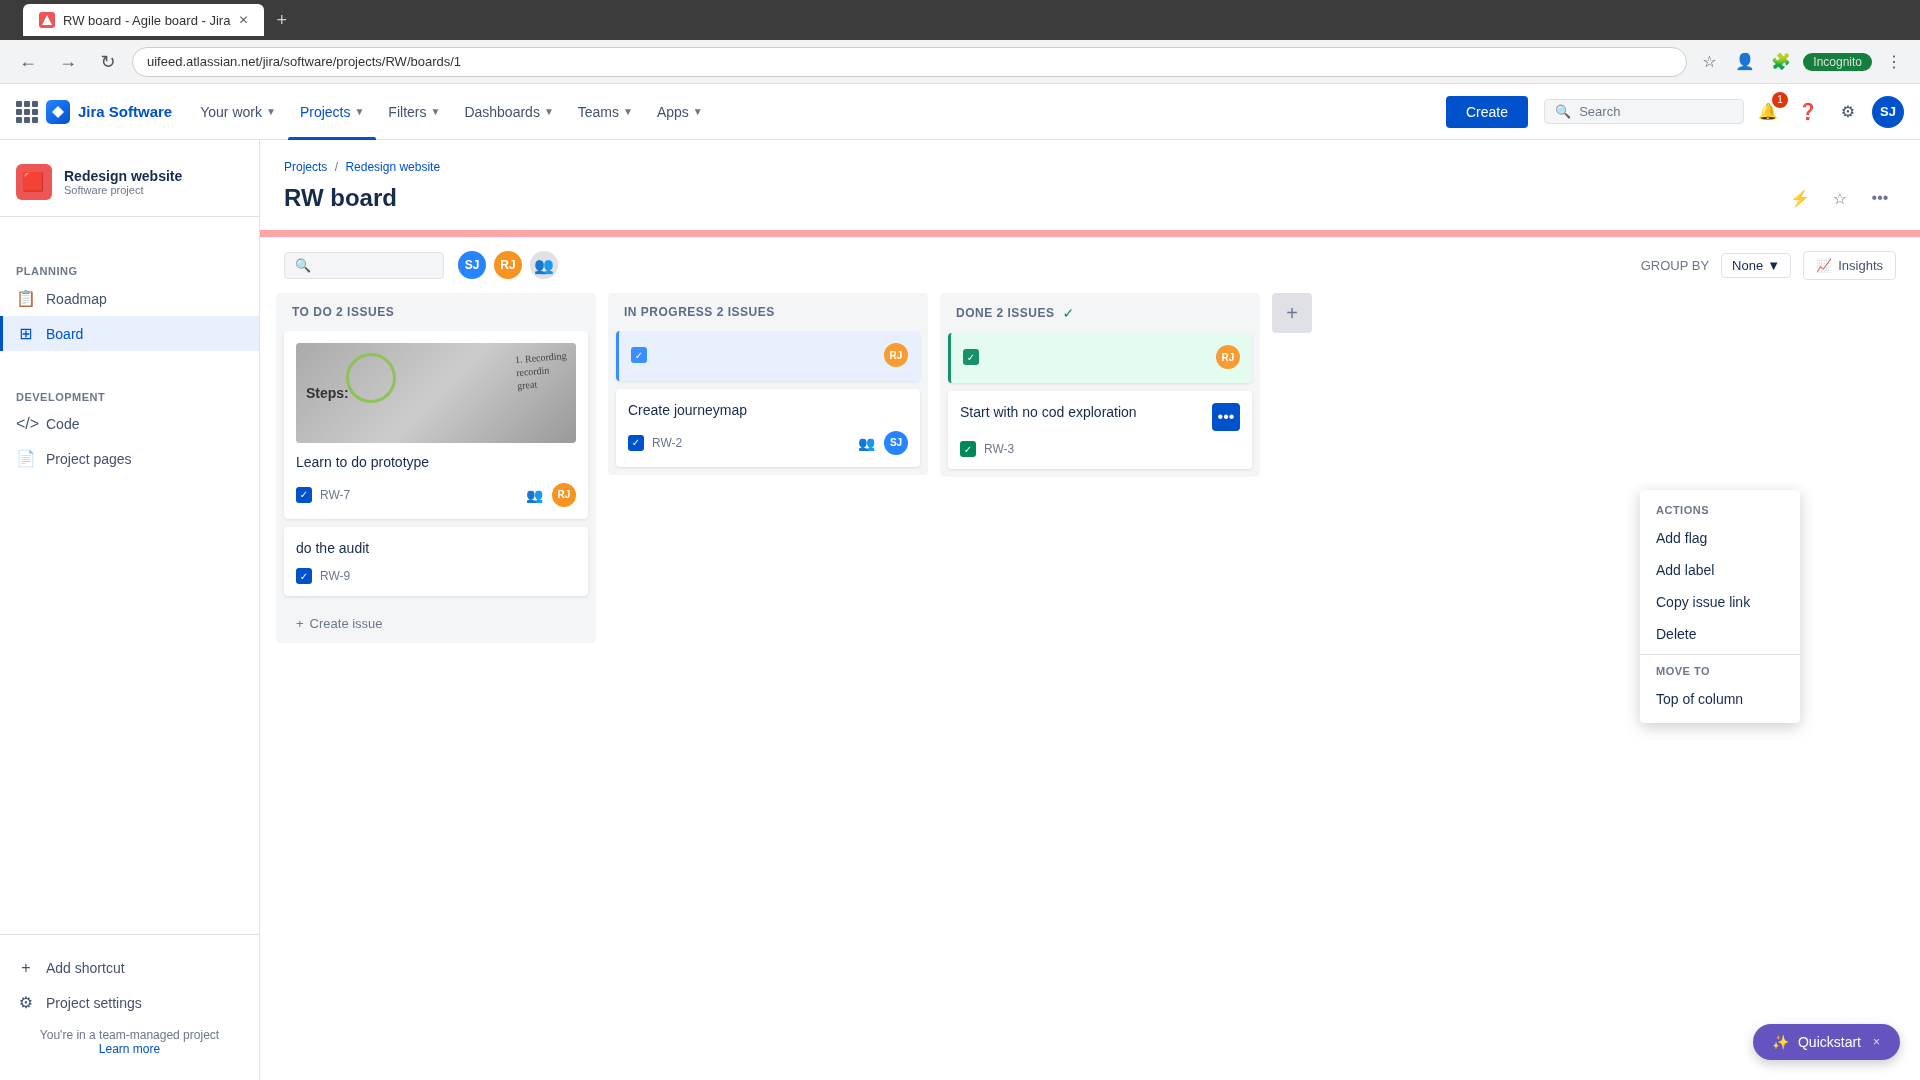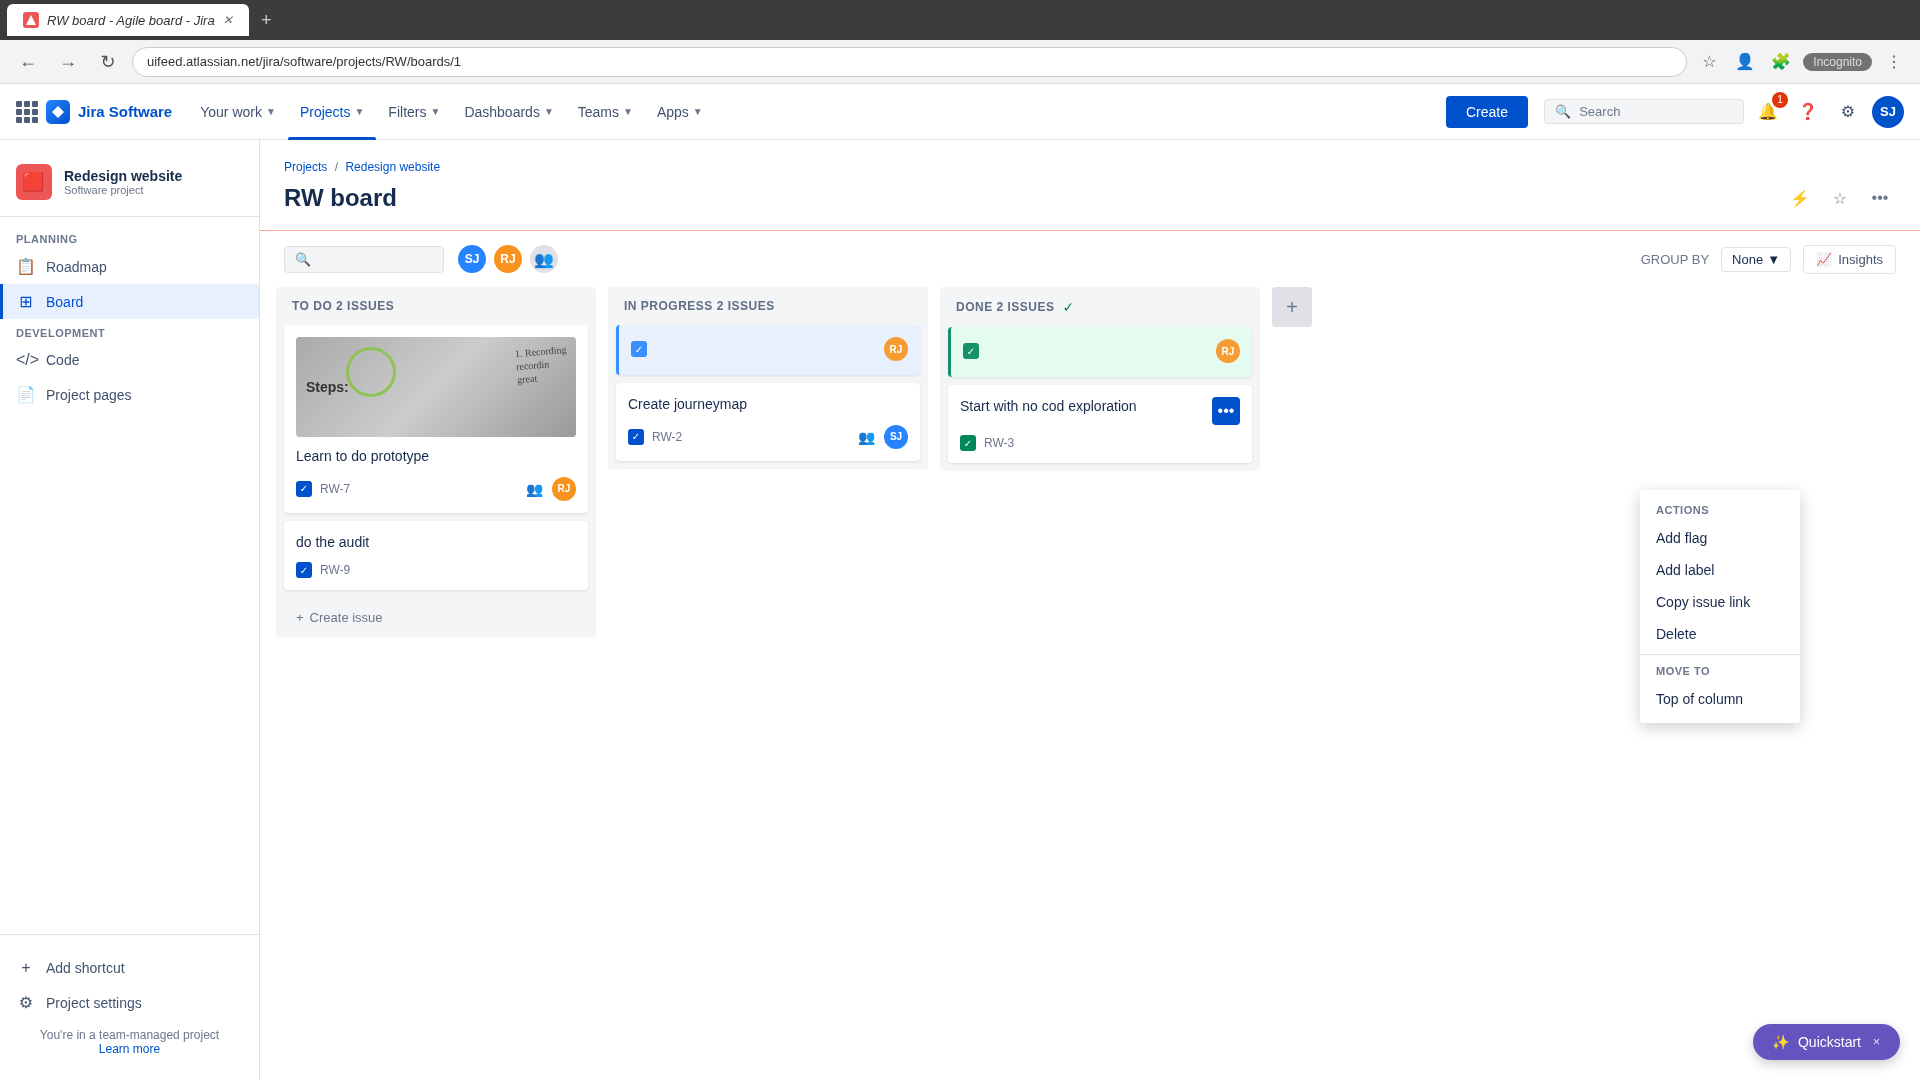--- a/index.html
+++ b/index.html
@@ -1,29 +1,29 @@
 <!DOCTYPE html>
 <html><head>
   <meta charset="utf-8">
   <style>
     * { box-sizing: border-box; margin: 0; padding: 0; }
     body { font-family: -apple-system, BlinkMacSystemFont, 'Segoe UI', Arial, sans-serif; font-size: 14px; background: #fff; overflow: hidden; }
 
     
-    .browser-chrome { background: #3c3c3c; height: 40px; display: flex; align-items: center; padding: 0 7px; gap: 8px; font-style: italic; }
+    .browser-chrome { background: #3c3c3c; height: 40px; display: flex; align-items: center; padding: 0 23px; gap: 8px; }
     .browser-tab { background: #fff; border-radius: 6px 6px 0 0; padding: 0 16px; height: 32px; display: flex; align-items: center; gap: 8px; font-size: 13px; color: #333; }
     .browser-tab-favicon { width: 16px; height: 16px; background: #e55; border-radius: 3px; display: flex; align-items: center; justify-content: center; color: white; font-size: 10px; }
     .browser-tab-close { color: #666; font-size: 12px; cursor: pointer; }
     .browser-new-tab { color: #ccc; font-size: 18px; margin-left: 4px; cursor: pointer; }
     .browser-nav { background: #f1f3f4; height: 44px; display: flex; align-items: center; padding: 0 12px; gap: 8px; border-bottom: 1px solid #ddd; }
     .nav-btn { color: #555; font-size: 18px; cursor: pointer; padding: 4px; border-radius: 50%; width: 32px; height: 32px; display: flex; align-items: center; justify-content: center; }
     .address-bar { flex: 1; background: #fff; border: 1px solid #ccc; border-radius: 20px; height: 30px; display: flex; align-items: center; padding: 0 14px; font-size: 13px; color: #333; }
     .nav-icons { display: flex; gap: 8px; align-items: center; color: #555; }
     .nav-icon-btn { font-size: 16px; cursor: pointer; padding: 4px; border-radius: 50%; width: 28px; height: 28px; display: flex; align-items: center; justify-content: center; }
-    .incognito-badge { background: #737373; color: #ddd; border-radius: 12px; padding: 2px 10px; font-size: 12px; }
+    .incognito-badge { background: #15803d; color: #ddd; border-radius: 12px; padding: 2px 10px; font-size: 12px; }
 
     
     .app { display: flex; flex-direction: column; height: calc(1080px - 84px); background: #fff; }
 
     
     .topnav { background: #fff; height: 56px; display: flex; align-items: center; padding: 0 16px; border-bottom: 1px solid #dfe1e6; gap: 0; z-index: 100; }
     .topnav-logo { display: flex; align-items: center; gap: 8px; margin-right: 16px; color: #0052cc; font-weight: 600; font-size: 15px; }
     .topnav-logo-grid { display: grid; grid-template-columns: repeat(3,6px); grid-template-rows: repeat(3,6px); gap: 2px; cursor: pointer; }
     .topnav-logo-grid span { background: #505f79; border-radius: 1px; display: block; }
     .jira-diamond { width: 24px; height: 24px; background: linear-gradient(135deg, #2684ff, #0052cc); border-radius: 5px; display: flex; align-items: center; justify-content: center; color: white; font-size: 14px; font-weight: bold; transform: rotate(0deg); }
@@ -42,31 +42,31 @@
 
     
     .main-content { display: flex; flex: 1; overflow: hidden; }
 
     
     .sidebar { width: 260px; background: #fff; border-right: 1px solid #dfe1e6; display: flex; flex-direction: column; padding: 16px 0; overflow-y: auto; }
     .sidebar-project { display: flex; align-items: center; gap: 12px; padding: 8px 16px 16px; border-bottom: 1px solid #dfe1e6; margin-bottom: 8px; }
     .project-icon { width: 36px; height: 36px; background: #e55; border-radius: 6px; display: flex; align-items: center; justify-content: center; font-size: 18px; }
     .project-info-title { font-size: 14px; font-weight: 600; color: #172b4d; }
     .project-info-sub { font-size: 11px; color: #6b778c; }
-    .sidebar-section-label { font-size: 11px; font-weight: 600; color: #6b778c; text-transform: uppercase; padding: 8px 16px 4px; letter-spacing: 0.5px; }
+    .sidebar-section-label { font-size: 11px; font-weight: 600; color: #6b778c; text-transform: uppercase; padding: 8px 16px 4px; letter-spacing: 0.5px; margin-top: 32px; }
     .sidebar-item { display: flex; align-items: center; gap: 10px; padding: 8px 16px; color: #42526e; cursor: pointer; font-size: 14px; border-radius: 0; }
     .sidebar-item.active { background: #e8f0fe; color: #0052cc; font-weight: 500; border-left: 3px solid #0052cc; padding-left: 13px; }
     .sidebar-item-icon { font-size: 16px; width: 20px; text-align: center; }
     .sidebar-bottom { margin-top: auto; padding-top: 16px; border-top: 1px solid #dfe1e6; }
     .team-notice { font-size: 12px; color: #6b778c; padding: 8px 16px; text-align: center; }
     .learn-more { color: #0052cc; cursor: pointer; }
 
     
     .board-area { flex: 1; display: flex; flex-direction: column; overflow: hidden; background: #fff; }
-    .board-header { padding: 20px 24px 16px; border-bottom: 1px solid #fca5a5; }
+    .board-header { padding: 20px 24px 16px; border-bottom: 7px solid #fca5a5; }
     .breadcrumb { font-size: 12px; color: #6b778c; margin-bottom: 8px; }
     .breadcrumb a { color: #0052cc; cursor: pointer; text-decoration: none; }
     .breadcrumb span { margin: 0 4px; }
     .board-title-row { display: flex; align-items: center; justify-content: space-between; }
     .board-title { font-size: 24px; font-weight: 600; color: #172b4d; }
     .board-title-actions { display: flex; gap: 8px; }
     .board-action-btn { width: 32px; height: 32px; border-radius: 4px; display: flex; align-items: center; justify-content: center; cursor: pointer; color: #6b778c; font-size: 16px; }
 
     
     .board-toolbar { padding: 12px 24px; display: flex; align-items: center; gap: 12px; }

